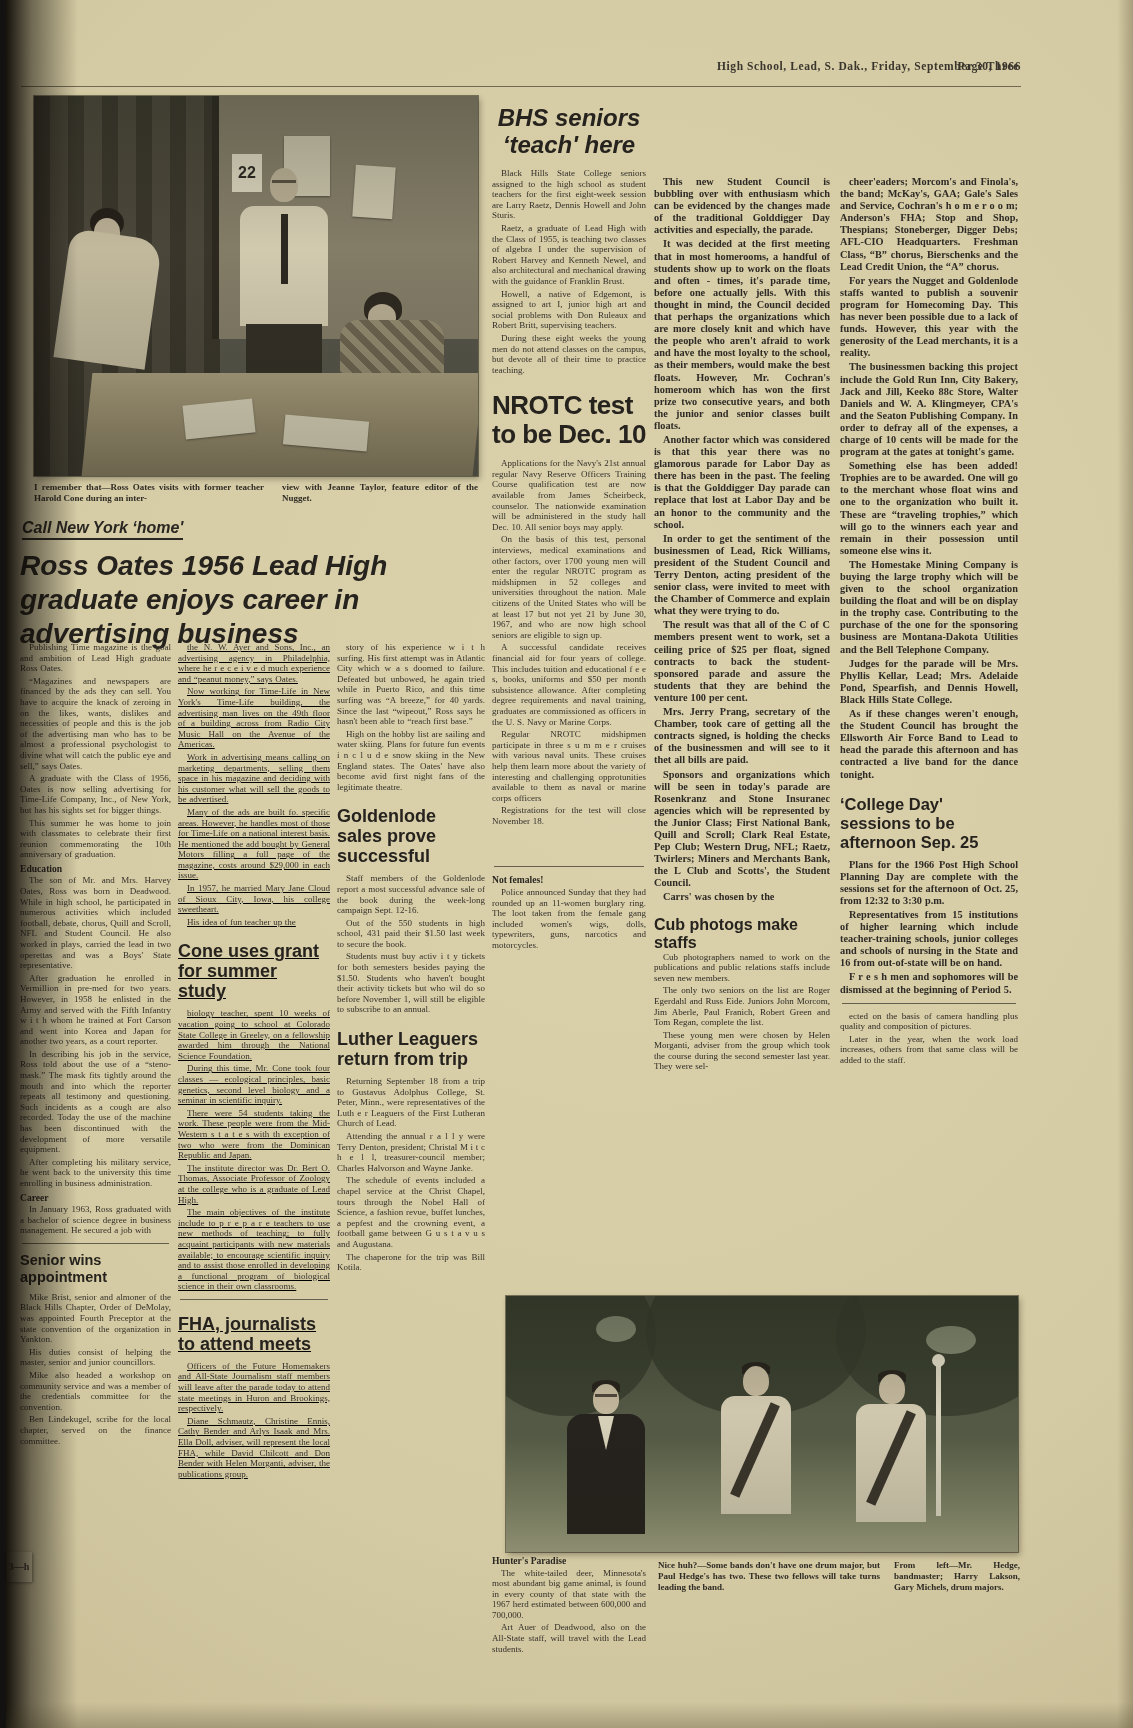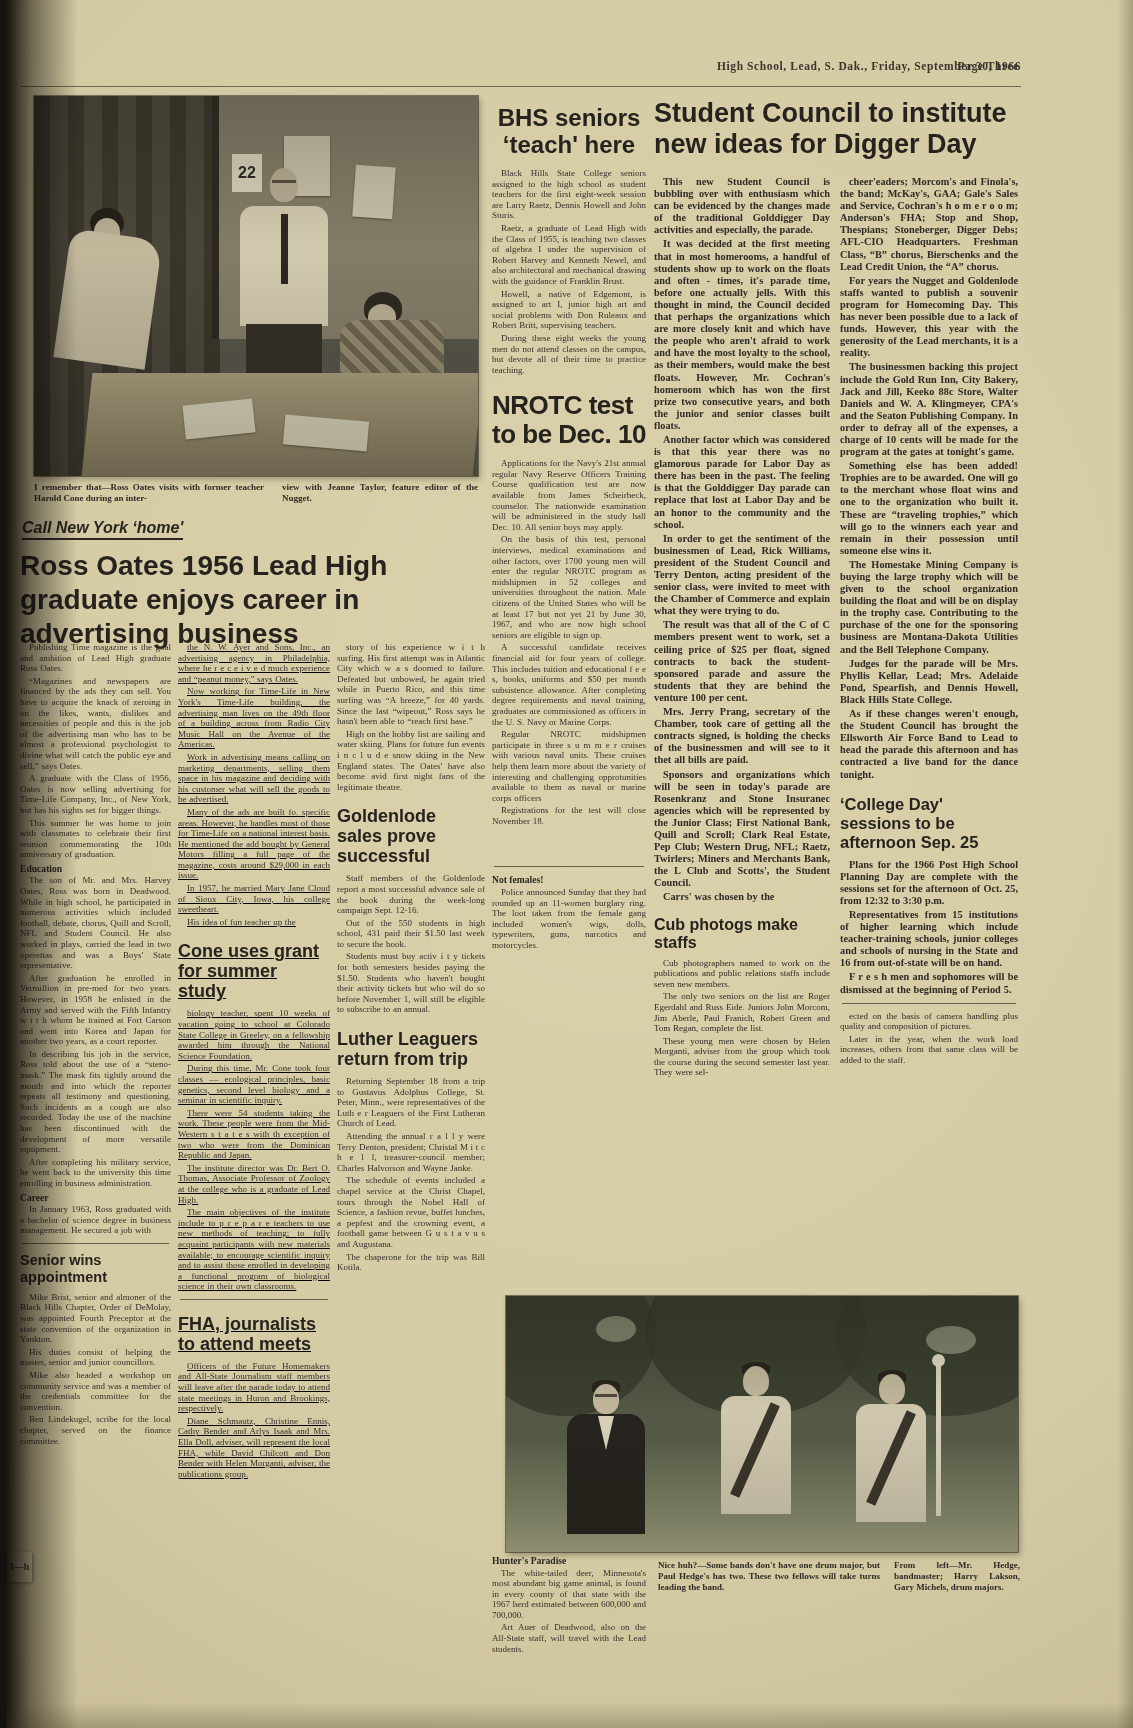--- a/index.html
+++ b/index.html
@@ -25,27 +25,27 @@
         color:#34302a;word-spacing:.4px;}
   .bold-body .para{font-weight:bold;font-size:10.3px;line-height:12.1px;color:#2e2a25;}
   .reg .para{font-weight:normal;font-size:9px;line-height:10.6px;}
   .runin{font-weight:bold;font-size:9.6px;line-height:11.5px;margin:3px 0 1px;color:#2b2823;}
   .col{position:absolute;}
   .col-rule{border:none;border-top:1px solid rgba(42,36,27,.65);margin:7px 2px;}
   .mt40{margin-top:40px;}
 
   
   .hl{font-family:"Liberation Sans","DejaVu Sans",sans-serif;font-weight:bold;color:#26231e;margin:0;}
-  .it{}
+  .it{font-style:italic;}
   .bhs-head{font-size:24px;line-height:27px;text-align:center;margin:4px 0 10px;}
   .council-head{position:absolute;left:648px;top:98px;width:368px;font-size:27px;line-height:31px;}
   .ross-head{position:absolute;left:14px;top:549px;width:466px;font-size:28px;line-height:34px;}
   .nrotc-head{font-size:26px;line-height:29px;margin:16px 0 9px;letter-spacing:-.5px;}
   .sub18{font-size:18px;line-height:20px;margin:14px 0 7px;}
-  .sub16{font-size:16px;line-height:18px;margin:12px 0 6px;}
+  .sub16{font-size:16px;line-height:18px;margin:12px 0 0;}
   .sub14{font-size:14.5px;line-height:17px;margin:8px 0 6px;}
   .cd-head{font-size:16.5px;line-height:19px;margin:14px 0 7px;}
   .kicker{position:absolute;left:16px;top:519px;font-family:"Liberation Sans",sans-serif;
         font-style:italic;font-weight:bold;font-size:16px;color:#2a2722;
         border-bottom:2px solid #2a2722;padding-bottom:1px;}
 
   
   .caption{font-size:9px;font-weight:bold;line-height:11px;text-align:justify;color:#2f2b25;margin:0;}
   .cap-row-top{position:absolute;left:28px;top:482px;width:444px;display:flex;gap:18px;}
   .cap-row-top .caption:nth-child(1){width:230px;}
@@ -239,21 +239,20 @@
   </div>
 
   <div class="col reg" style="left:486px;top:1552px;width:154px;">
     <div class="runin">Hunter's Paradise</div>
     <div>
         <p class="para">The white-tailed deer, Minnesota's most abundant big game animal, is found in every county of that state with the 1967 herd estimated between 600,000 and 700,000.</p>
         <p class="para">Art Auer of Deadwood, also on the All-State staff, will travel with the Lead students.</p>
       </div>
   </div>
 
-  <h1 class="hl it council-head">Student Council to institute new ideas for Digger Day</h1>
 
   <div class="col bold-body" style="left:648px;top:176px;width:176px;">
     <div>
         <p class="para">This new Student Council is bubbling over with enthusiasm which can be evidenced by the changes made of the traditional Golddigger Day activities and especially, the parade.</p>
         <p class="para">It was decided at the first meeting that in most homerooms, a handful of students show up to work on the floats and often - times, it's parade time, before one actually jells. With this thought in mind, the Council decided that perhaps the organizations which are more closely knit and which have the people who aren't afraid to work and have the most loyalty to the school, as their members, would make the best floats. However, Mr. Cochran's homeroom which has won the first prize two consecutive years, and both the junior and senior classes built floats.</p>
         <p class="para">Another factor which was considered is that this year there was no glamorous parade for Labor Day as there has been in the past.  The feeling is that the Golddigger Day parade can replace that lost at Labor Day and be an honor to the community and the school.</p>
         <p class="para">In order to get the sentiment of the businessmen of Lead, Rick Williams, president of the Student Council and Terry Denton, acting president of the senior class, were invited to meet with the Chamber of Commerce and explain what they were trying to do.</p>
         <p class="para">The result was that all of the C of C members present went to work, set a ceiling price of $25 per float, signed contracts to back the student-sponsored parade and assure the students that they are behind the venture 100 per cent.</p>
         <p class="para">Mrs. Jerry Prang, secretary of the Chamber, took care of getting all the contracts signed, is holding the checks of the businessmen and will see to it thet all bills are paid.</p>
         <p class="para">Sponsors and organizations which will be seen in today's parade are Rosenkranz and Stone Insuranec agencies which will be represented by the Junior Class; First National Bank, Quill and Scroll; Clark Real Estate, Pep Club; Western Drug, NFL; Raetz, Twirlers; Miners and Merchants Bank, the L Club and Scotts', the Student Council.</p>

